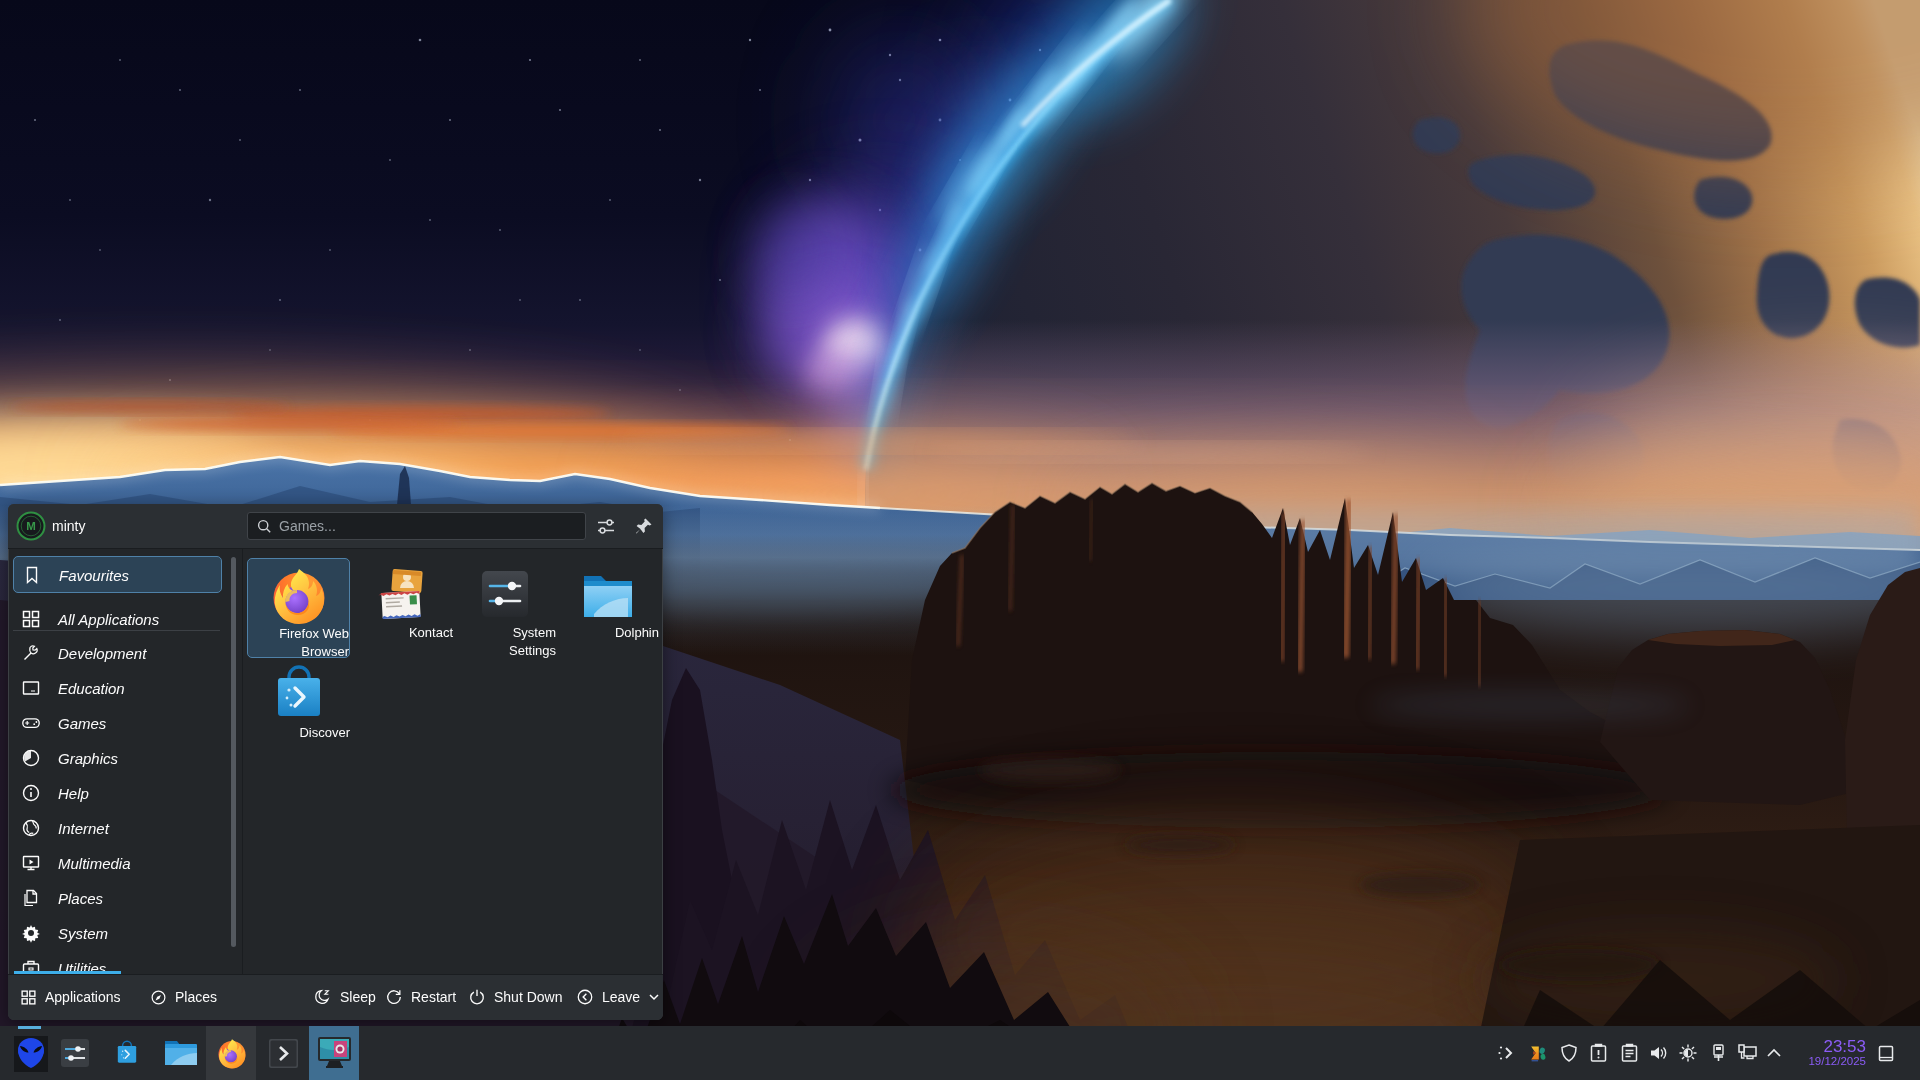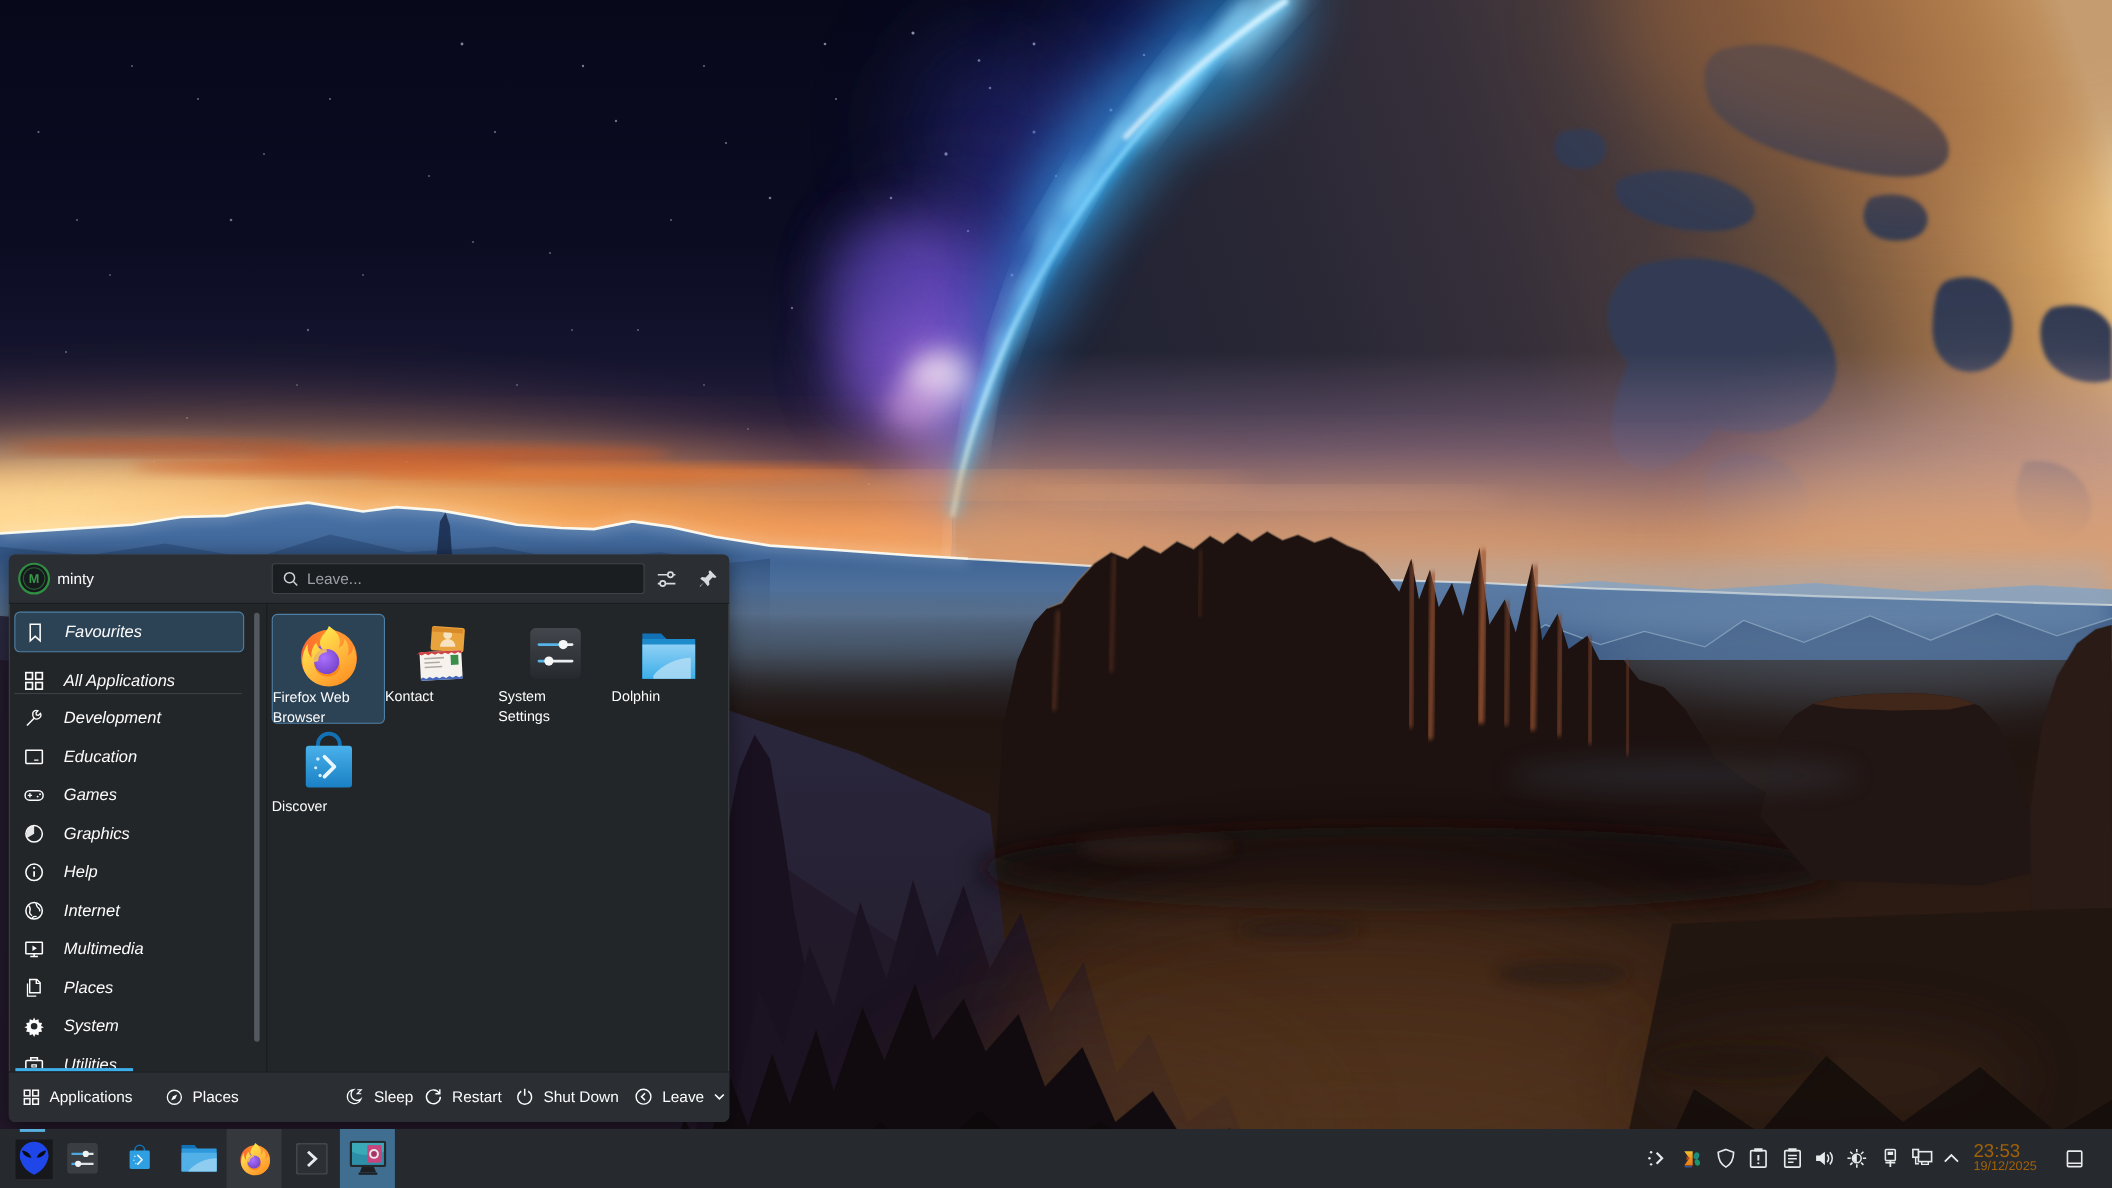--- a/index.html
+++ b/index.html
@@ -9,21 +9,21 @@
   #menu{position:absolute;left:8px;top:504px;width:655px;height:516px;background:#232629;
     border-radius:6px;box-shadow:0 4px 18px rgba(0,0,0,0.45);overflow:hidden;color:#fcfcfc;outline:1px solid rgba(110,115,120,0.35);outline-offset:-1px;}
   #mhead{position:absolute;left:0;top:0;width:100%;height:44px;background:#2b2f33;border-bottom:1px solid #1a1d20;}
   #mfoot{position:absolute;left:0;top:470px;width:100%;height:46px;background:#2b2f33;border-top:1px solid #1a1d20;}
   .mi{position:absolute;}
   .srow{position:absolute;left:5px;width:207px;height:35px;border-radius:5px;font-style:italic;}
   .srow .ic{position:absolute;left:8px;top:50%;margin-top:-10px;width:20px;height:20px;}
   .srow .tx{position:absolute;left:45px;top:50%;transform:translateY(-50%);font-size:15px;white-space:nowrap;}
   .tile{position:absolute;width:103px;height:100px;border-radius:5px;}
   .tile .tic{position:absolute;left:50%;top:4px;transform:translateX(-50%);width:64px;height:64px;}
-  .tile .tlb{position:absolute;left:0;top:66px;width:100%;text-align:left;font-size:13px;line-height:17.5px;}
+  .tile .tlb{position:absolute;left:0;top:66px;width:100%;text-align:right;font-size:13px;line-height:17.5px;}
   .ftb{position:absolute;top:470px;height:46px;display:flex;align-items:center;font-size:14px;color:#fcfcfc;}
   .ftb svg{margin-right:8px;}
   #taskbar{position:absolute;left:0;top:1026px;width:1920px;height:54px;background:#26292d;}
   .tbi{position:absolute;top:1026px;height:54px;display:flex;align-items:center;justify-content:center;}
   .trayi{position:absolute;top:1026px;height:54px;display:flex;align-items:center;justify-content:center;}
 </style>
 </head>
 <body>
 <div id="stage">
 
@@ -349,21 +349,21 @@
       <circle cx="15" cy="15" r="13.5" fill="#171a1d" stroke="#2f9042" stroke-width="2"></circle>
       <circle cx="15" cy="15" r="9.8" fill="none" stroke="#2b7a3c" stroke-width="1" opacity="0.7"></circle>
       <text x="15" y="19" font-size="11.5" font-weight="bold" fill="#37984a" text-anchor="middle" font-family="Liberation Sans">M</text>
     </svg>
     <div class="mi" style="left:44px;top:0;height:44px;line-height:44px;font-size:14px;color:#fcfcfc">minty</div>
     <div class="mi" style="left:239px;top:8px;width:337px;height:26px;background:#1b1e21;border:1px solid #404449;border-radius:3px;">
       <svg class="mi" style="left:9px;top:6px" width="15" height="15" viewBox="0 0 15 15" fill="none" stroke="#cdd0d4" stroke-width="1.4">
         <circle cx="6.2" cy="6.2" r="4.6"></circle>
             <path d="M9.7,9.7 L13.2,13.2"></path>
       </svg>
-      <div class="mi" style="left:31px;top:0;height:26px;line-height:26px;font-size:14px;color:#9aa0a6">Leave...</div>
+      <div class="mi" style="left:31px;top:0;height:26px;line-height:26px;font-size:14px;color:#9aa0a6">Games...</div>
     </div>
     <svg class="mi" style="left:589px;top:13px" width="19" height="19" viewBox="0 0 19 19" stroke="#d8dbde" stroke-width="1.5" fill="none">
       <path d="M1,5.5 H17"></path>
           <circle cx="12.5" cy="5.5" r="2.4" fill="#2b2f33"></circle>
       <path d="M1,13.5 H17"></path>
           <circle cx="5.5" cy="13.5" r="2.4" fill="#2b2f33"></circle>
     </svg>
     <svg class="mi" style="left:627px;top:13px" width="18" height="18" viewBox="0 0 18 18" fill="#d8dbde">
       <path d="M10.5,1.5 L16.5,7.5 L14.7,8.4 L12.9,7.8 L9.6,11.1 L9.9,14.4 L8.4,15.9 L5.4,12 L1.5,16.5 L1,16 L5.5,12.1 L1.6,9.1 L3.1,7.6 L6.4,7.9 L9.7,4.6 L9.1,2.8 Z"></path>
     </svg>
@@ -752,21 +752,21 @@
     <path d="M10,13 v2.5 h6 v-2.5" stroke-width="1.3"></path>
     <rect x="2" y="2" width="5" height="7" fill="#26292d"></rect>
     <path d="M4.5,9 v6 h3" stroke-width="1.3"></path>
   </svg>
 </div>
 <div class="trayi" style="left:1764px;width:20px">
   <svg width="18" height="18" viewBox="0 0 18 18" fill="none" stroke="#e8eaec" stroke-width="1.7">
         <path d="M3,12 l6,-6 6,6"></path>
       </svg>
 </div>
-<div class="abs" style="left:1794px;top:1037.5px;width:72px;text-align:left;color:#a16207">
+<div class="abs" style="left:1794px;top:1037.5px;width:72px;text-align:right;color:#8b5cf6">
   <div style="font-size:17px;line-height:17.5px;">23:53</div>
   <div style="font-size:11.5px;line-height:12px;">19/12/2025</div>
 </div>
 <div class="trayi" style="left:1875px;width:22px">
   <svg width="16" height="17" viewBox="0 0 16 17" fill="none" stroke="#e8eaec" stroke-width="1.5">
     <rect x="1.5" y="1.5" width="13" height="14" rx="1"></rect>
     <path d="M2,12.5 h12" stroke-width="1.3"></path>
   </svg>
 </div>
 </div>

